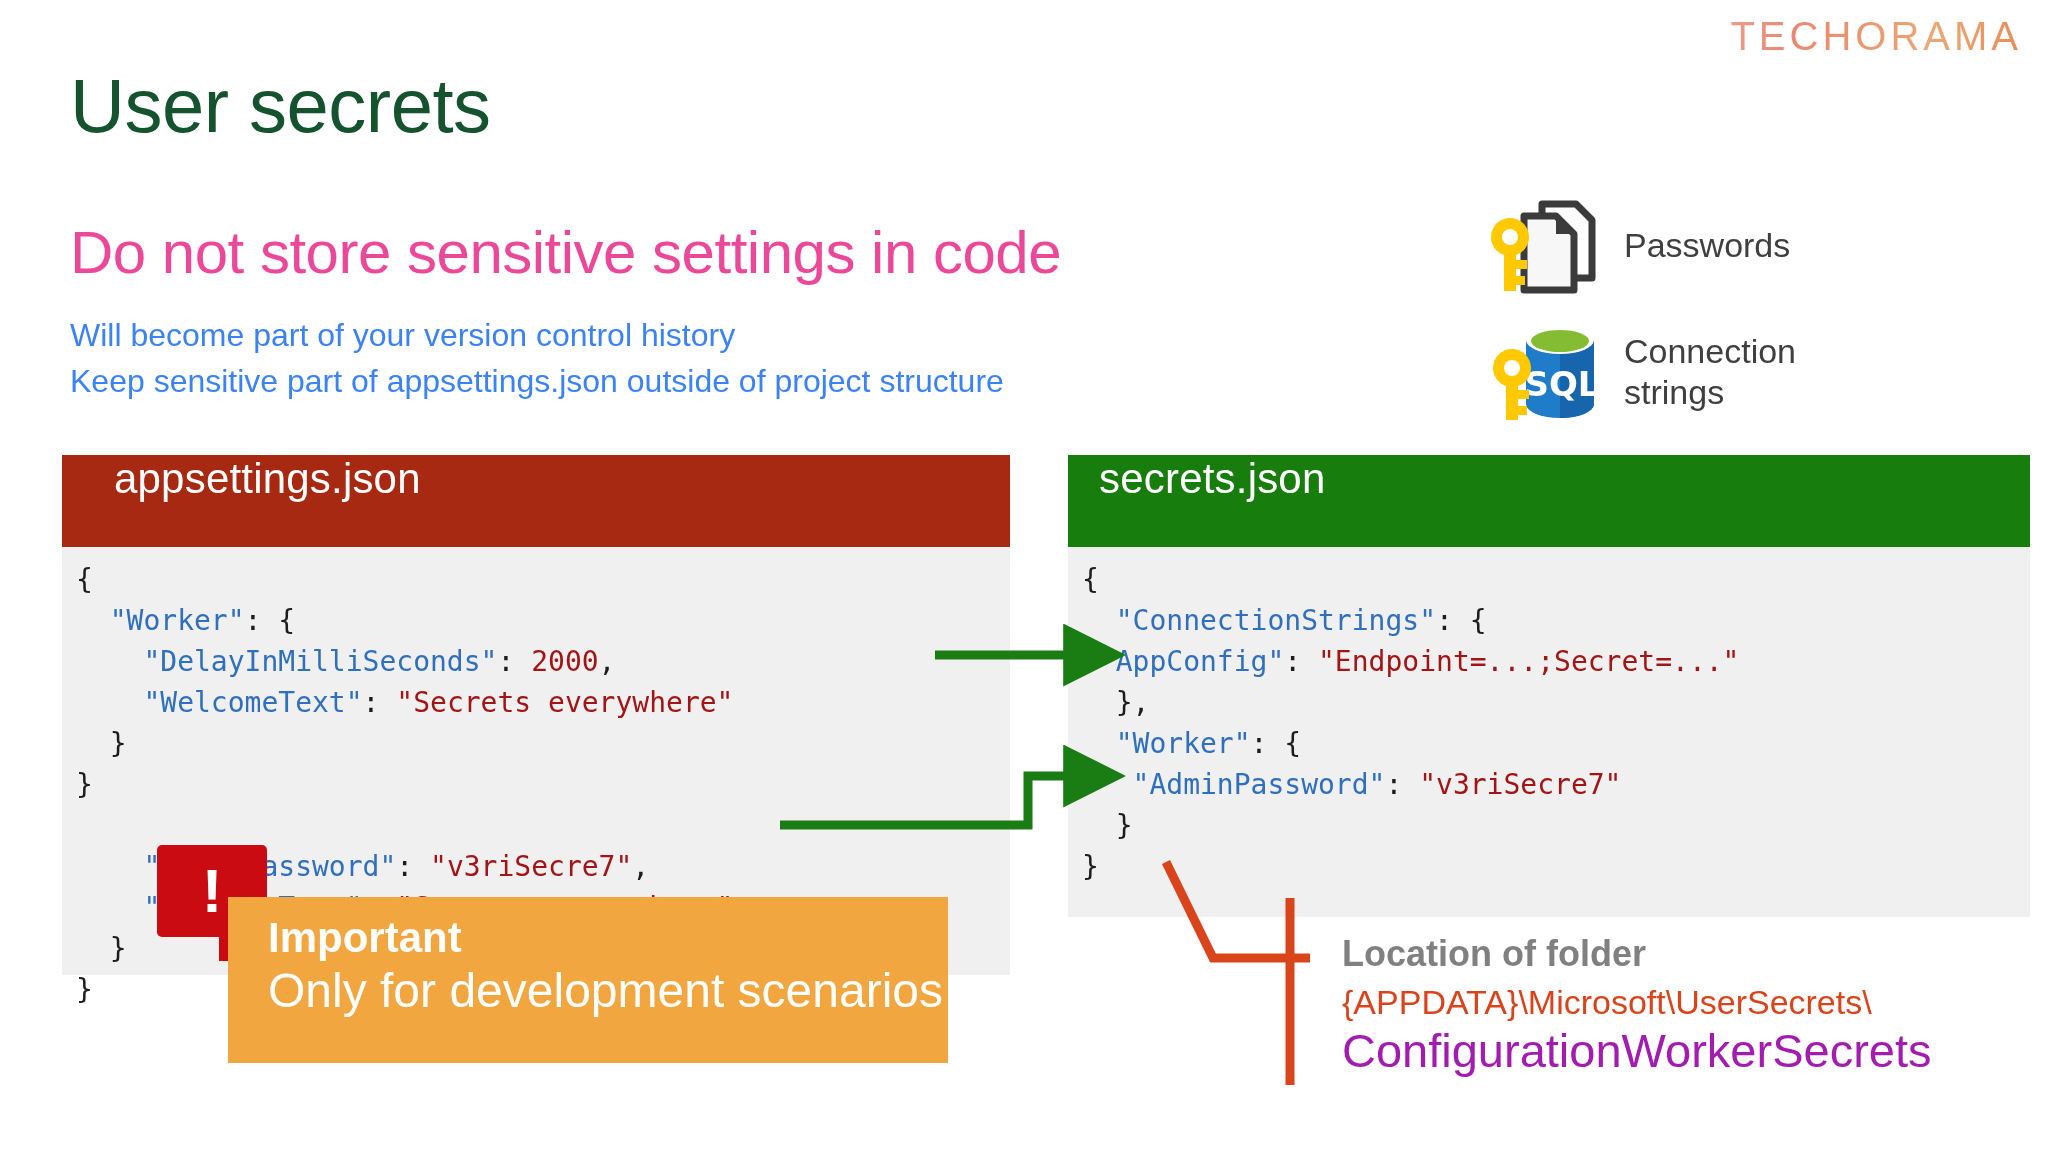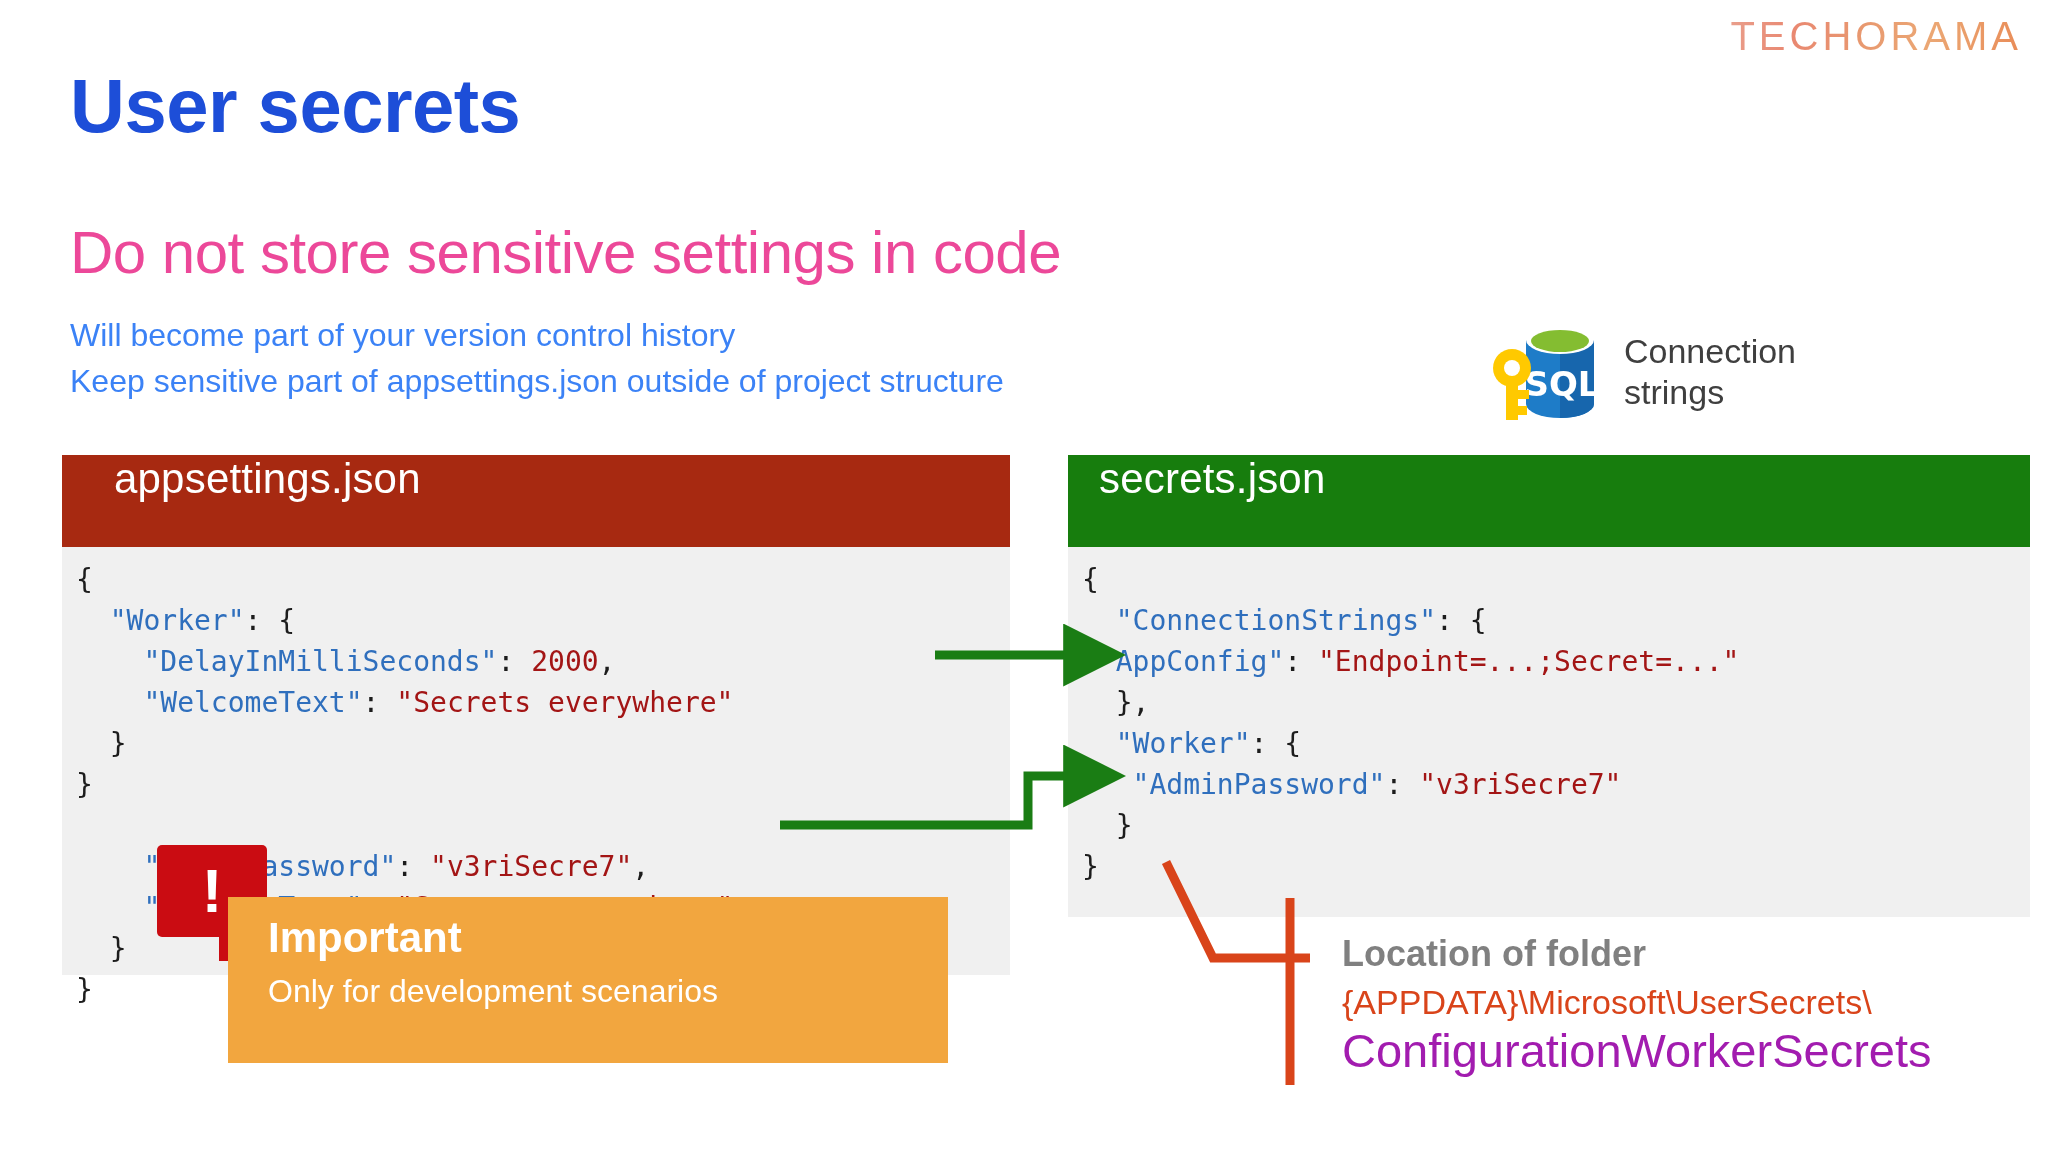--- a/index.html
+++ b/index.html
@@ -34,22 +34,22 @@
     -webkit-text-fill-color: transparent;
     opacity: 0.95;
   }
 
   
   .slide-title {
     position: absolute;
     left: 70px;
     top: 62px;
     font-size: 76px;
-    font-weight: 700;
-    color: #1d4ed8;
+    font-weight: 400;
+    color: #14532d;
     letter-spacing: -0.5px;
     white-space: nowrap;
   }
   .subtitle {
     position: absolute;
     left: 70px;
     top: 218px;
     font-size: 60px;
     font-weight: 400;
     color: #ec4899;
@@ -179,21 +179,21 @@
     box-sizing: border-box;
   }
   .important-title {
     color: #ffffff;
     font-size: 42px;
     font-weight: 700;
     line-height: 54px;
   }
   .important-sub {
     color: #ffffff;
-    font-size: 32px;
+    font-size: 48px;
     font-weight: 400;
     line-height: 52px;
   }
 
   
   .folder-block {
     position: absolute;
     left: 1342px;
     top: 930px;
     width: 680px;
@@ -222,20 +222,38 @@
 
 <div id="slide">
 
   <div class="logo">TECHORAMA</div>
 
   <div class="slide-title">User secrets</div>
   <div class="subtitle">Do not store sensitive settings in code</div>
   <div class="bullet bullet-1">Will become part of your version control history</div>
   <div class="bullet bullet-2">Keep sensitive part of appsettings.json outside of project structure</div>
 
+  <div class="icon-row icon-row-passwords">
+    <div class="icon-box">
+      <svg width="112" height="104" viewBox="0 0 112 104" xmlns="http://www.w3.org/2000/svg">
+
+        <path d="M52 10 L86 10 L102 26 L102 84 L52 84 Z" fill="#ffffff" stroke="#3b3b3b" stroke-width="7" stroke-linejoin="round"></path>
+
+        <path d="M34 22 L66 22 L84 40 L84 96 L34 96 Z" fill="#f7f7f7" stroke="#3b3b3b" stroke-width="7" stroke-linejoin="round"></path>
+        <path d="M66 22 L66 40 L84 40" fill="#3b3b3b"></path>
+
+        <circle cx="20" cy="43" r="19" fill="#ffc900"></circle>
+        <circle cx="20" cy="43" r="8" fill="#ffffff"></circle>
+        <rect x="14" y="57" width="12" height="40" fill="#ffc900"></rect>
+        <rect x="26" y="66" width="11" height="9" fill="#ffc900"></rect>
+        <rect x="26" y="82" width="9" height="9" fill="#ffc900"></rect>
+      </svg>
+    </div>
+    <div class="icon-label">Passwords</div>
+  </div>
 
   <div class="icon-row icon-row-conn">
     <div class="icon-box">
       <svg width="112" height="104" viewBox="0 0 112 104" xmlns="http://www.w3.org/2000/svg">
 
         <path d="M36 20 L36 84 A34 14 0 0 0 104 84 L104 20 Z" fill="#1e7cc8"></path>
         <path d="M70 20 L70 98 A34 14 0 0 0 104 84 L104 20 Z" fill="#1766ad"></path>
 
         <ellipse cx="70" cy="20" rx="34" ry="14" fill="#ffffff"></ellipse>
         <ellipse cx="70" cy="21" rx="29" ry="11" fill="#84bd31"></ellipse>

